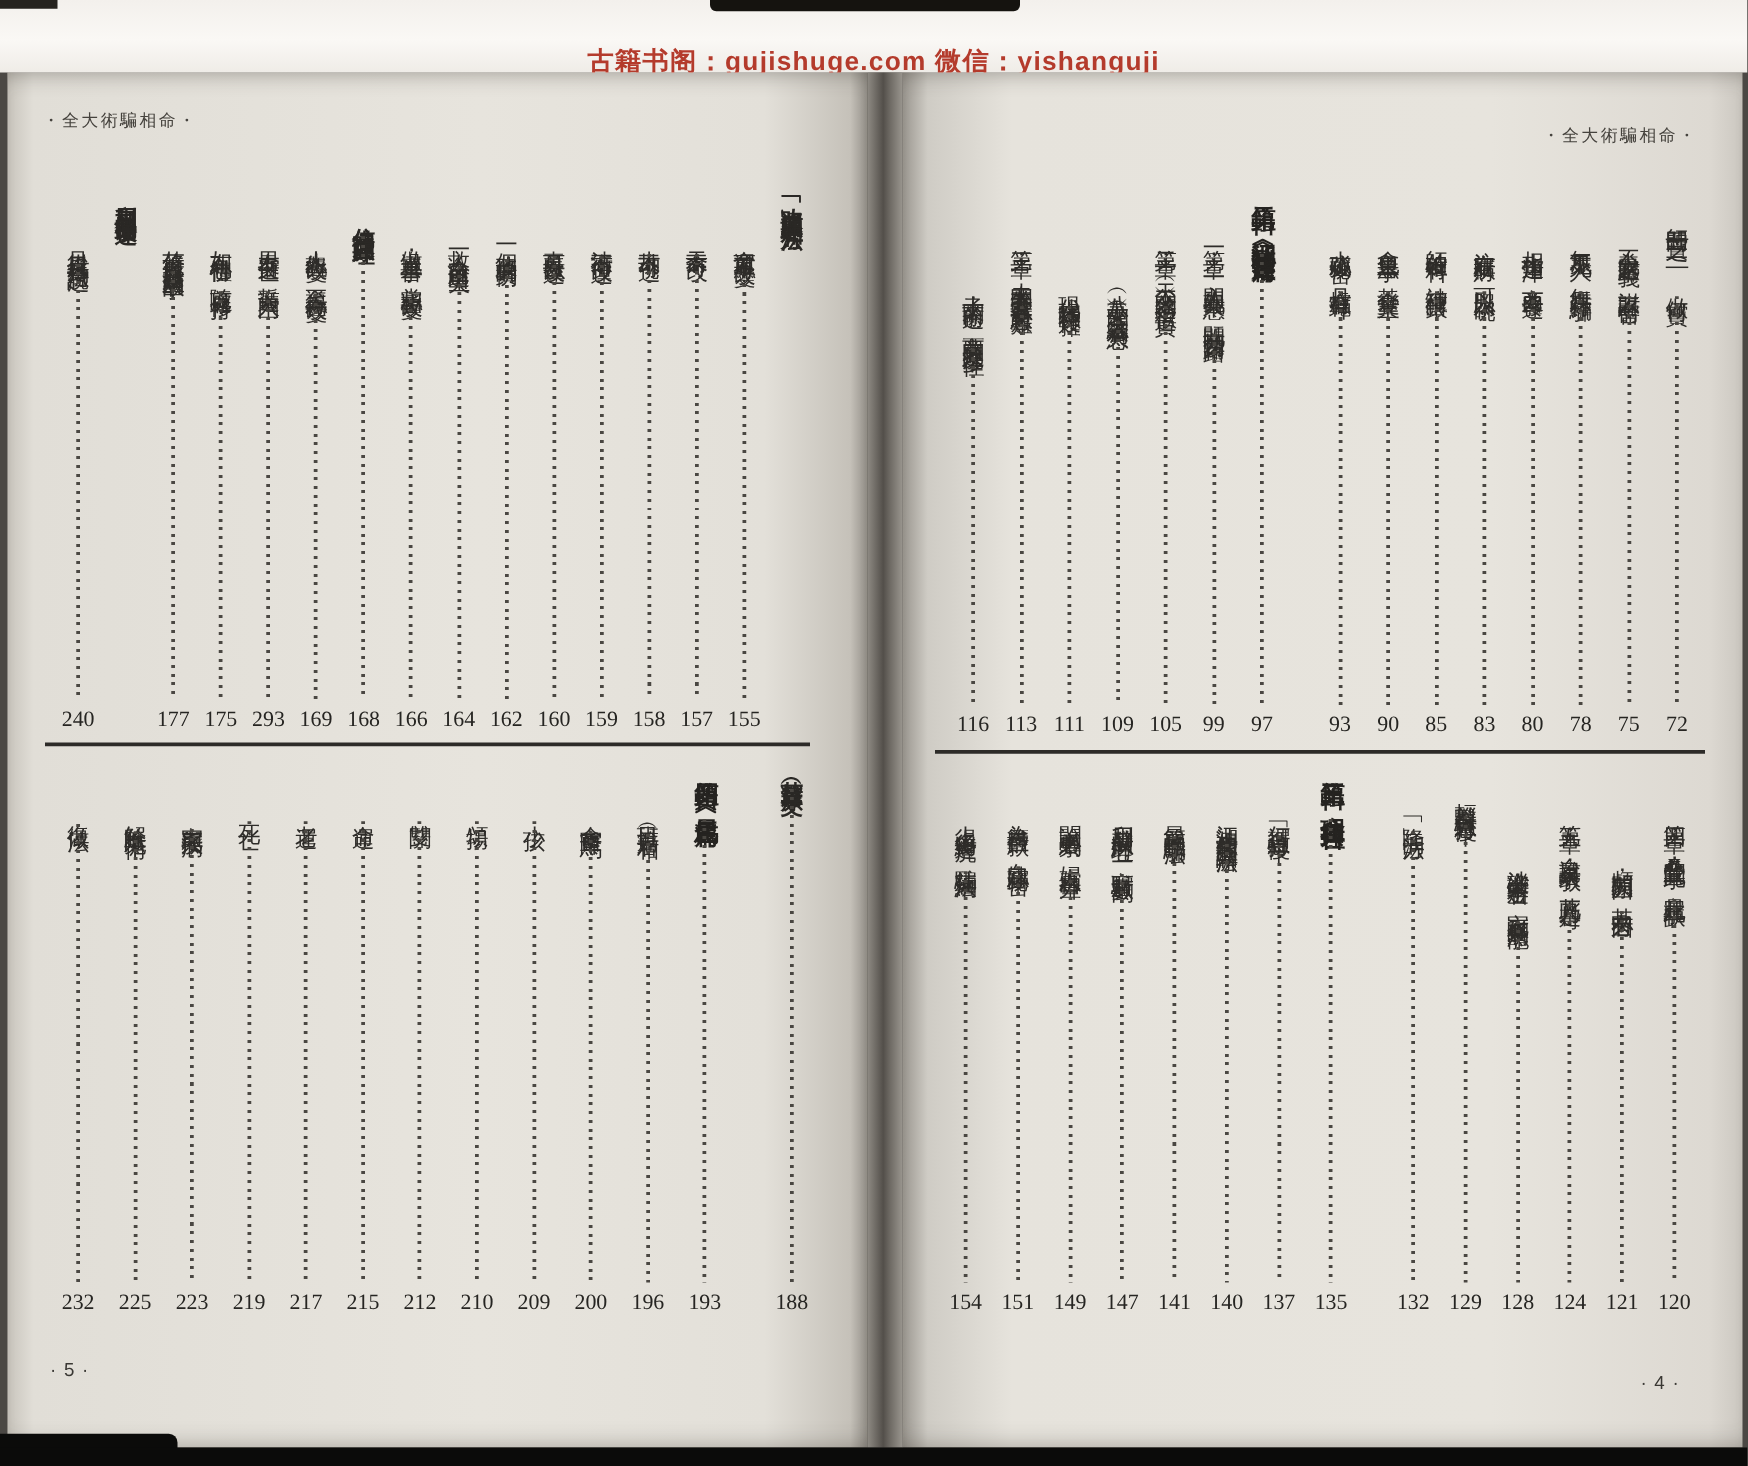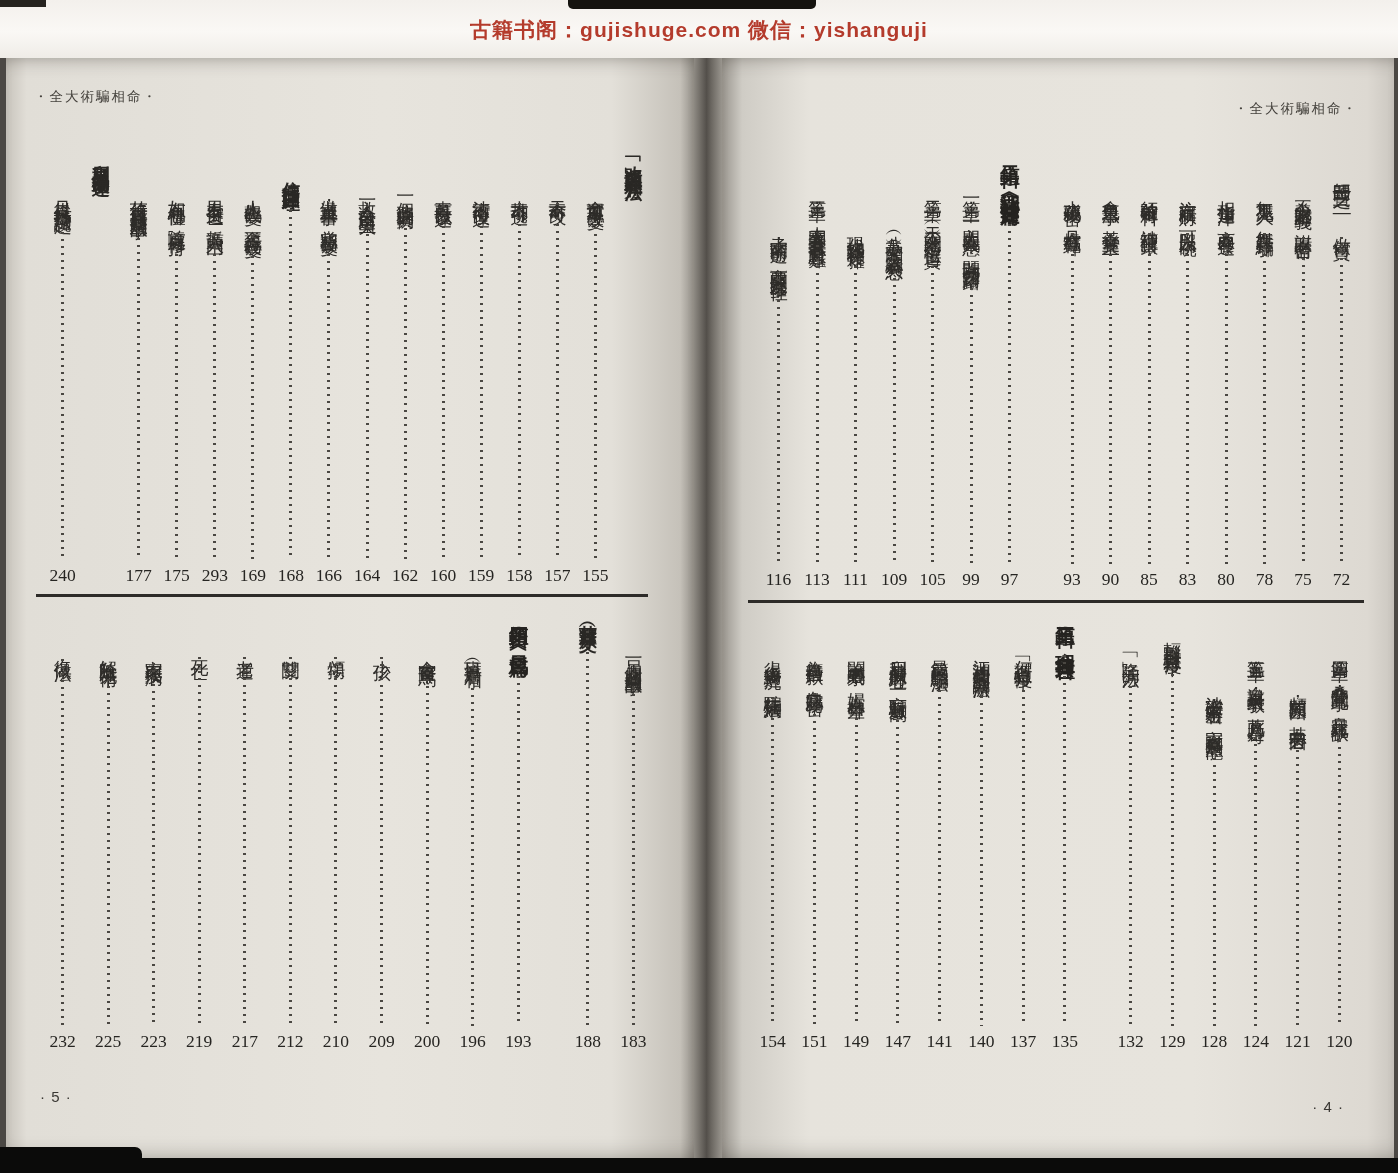--- a/index.html
+++ b/index.html
@@ -9,21 +9,21 @@
     background:#4b4844;
     font-family:"Liberation Sans", sans-serif;
   }
   
   .banner{
     position:absolute;top:0;left:0;width:1398px;height:58px;
     background:linear-gradient(180deg,#f3f0ec 0%,#faf8f5 55%,#efece7 100%);
   }
   .banner .banner-text{
     display:block;text-align:center;line-height:60px;
-    font-size:21px;font-weight:600;color:#b43b2c;letter-spacing:1px;
+    font-size:21px;font-weight:600;color:#b43b2c;letter-spacing:1px;margin-top:20px;
   }
   .topnub{position:absolute;top:0;left:568px;width:248px;height:9px;background:#15130f;border-radius:0 0 5px 5px;}
   .topnub2{position:absolute;top:0;left:0;width:46px;height:7px;background:#26231f;}
   
   .spread{position:absolute;top:58px;left:0;width:1398px;height:1100px;}
   .page{position:absolute;top:0;height:1100px;}
   .page-left{
     left:6px;width:688px;
     background:linear-gradient(90deg,#c8c4bc 0%,#e1ded7 3%,#e7e4dd 55%,#e3e0d9 88%,#c5c1b9 98%,#938f88 100%);
     box-shadow:inset 0 14px 18px -14px rgba(60,55,48,.45), inset 0 -16px 20px -16px rgba(60,55,48,.4);
@@ -168,25 +168,20 @@
           <div class="title" style="margin-top: 0px;">利用風水協助改運</div>
         </div>
         <div class="entry item">
           <div class="title" style="margin-top: 36px;">且從風水打劫法說起</div>
           <div class="leader"></div>
           <div class="pagenum">240</div>
         </div>
       </div>
     <div class="rule rule-left"></div>
     <div class="block block-bottom-left">
-        <div class="entry item">
-          <div class="title" style="margin-top: 36px;">另一個趨吉避凶的故事</div>
-          <div class="leader"></div>
-          <div class="pagenum">183</div>
-        </div>
         <div class="entry section">
           <div class="title" style="margin-top: 0px;">英耀篇（原文）</div>
           <div class="leader"></div>
           <div class="pagenum">188</div>
         </div>
         <div class="entry part gap">
           <div class="title" style="margin-top: 0px;">第四輯：《昆馬篇》</div>
           <div class="leader"></div>
           <div class="pagenum">193</div>
         </div>
@@ -207,20 +202,25 @@
         </div>
         <div class="entry item">
           <div class="title" style="margin-top: 36px;">頌揚</div>
           <div class="leader"></div>
           <div class="pagenum">210</div>
         </div>
         <div class="entry item">
           <div class="title" style="margin-top: 36px;">雙關</div>
           <div class="leader"></div>
           <div class="pagenum">212</div>
+        </div>
+        <div class="entry item">
+          <div class="title" style="margin-top: 36px;">命運</div>
+          <div class="leader"></div>
+          <div class="pagenum">215</div>
         </div>
         <div class="entry item">
           <div class="title" style="margin-top: 36px;">老運</div>
           <div class="leader"></div>
           <div class="pagenum">217</div>
         </div>
         <div class="entry item">
           <div class="title" style="margin-top: 36px;">死亡</div>
           <div class="leader"></div>
           <div class="pagenum">219</div>

